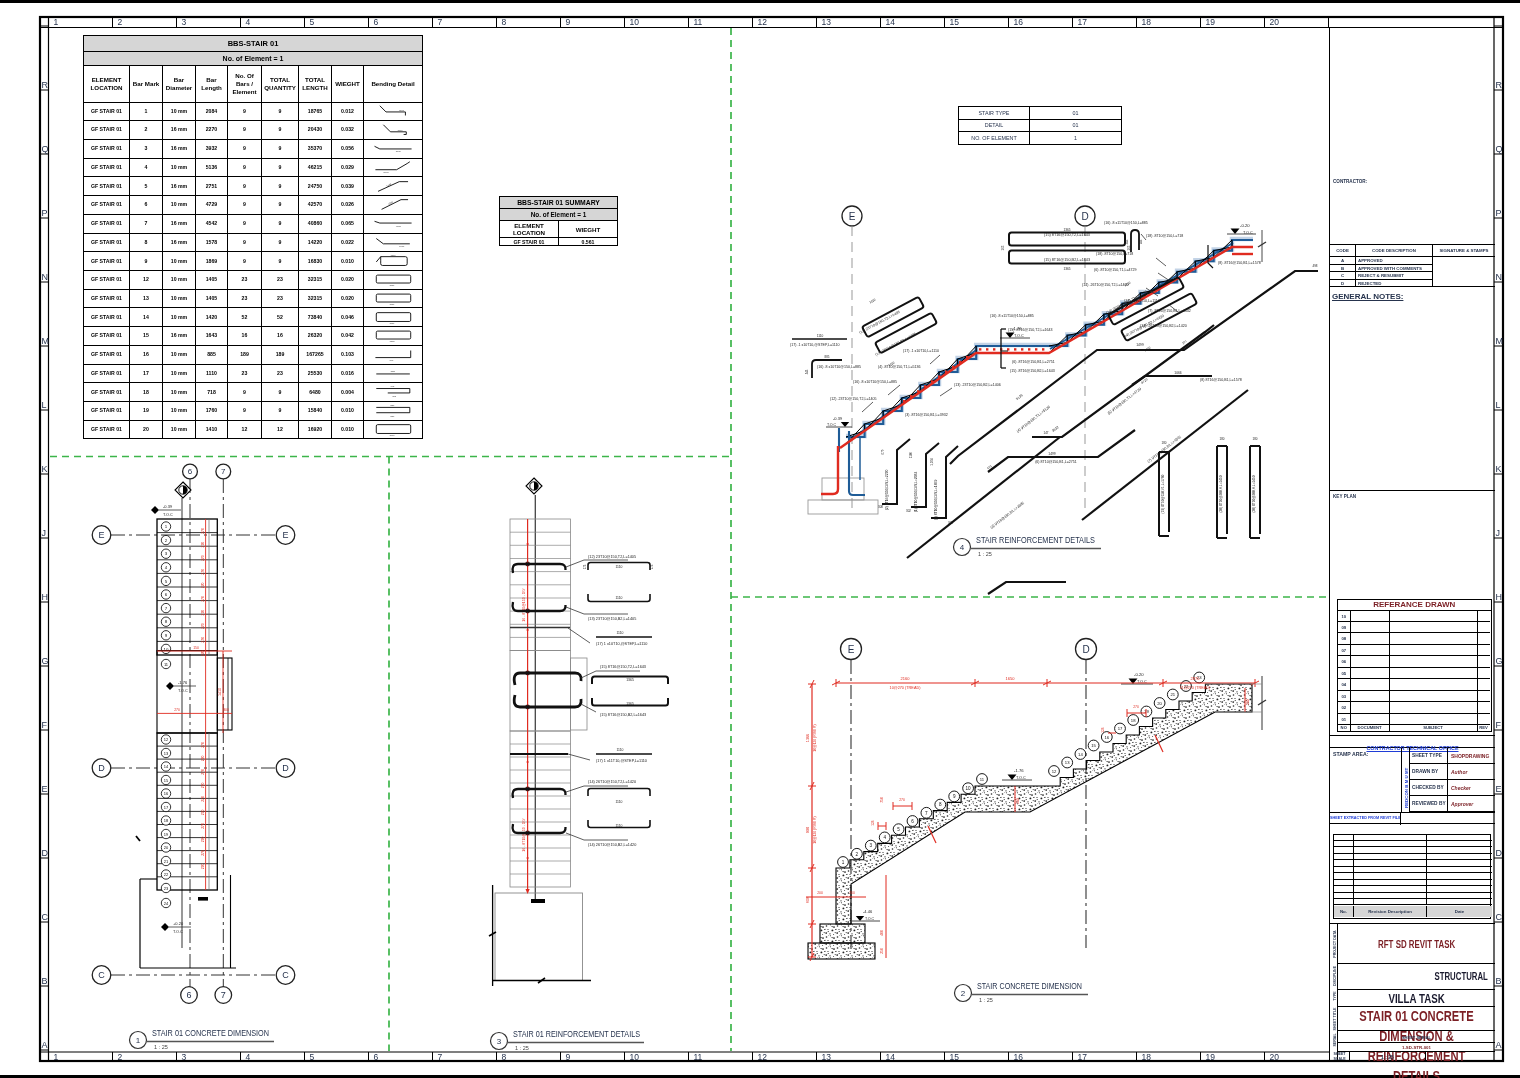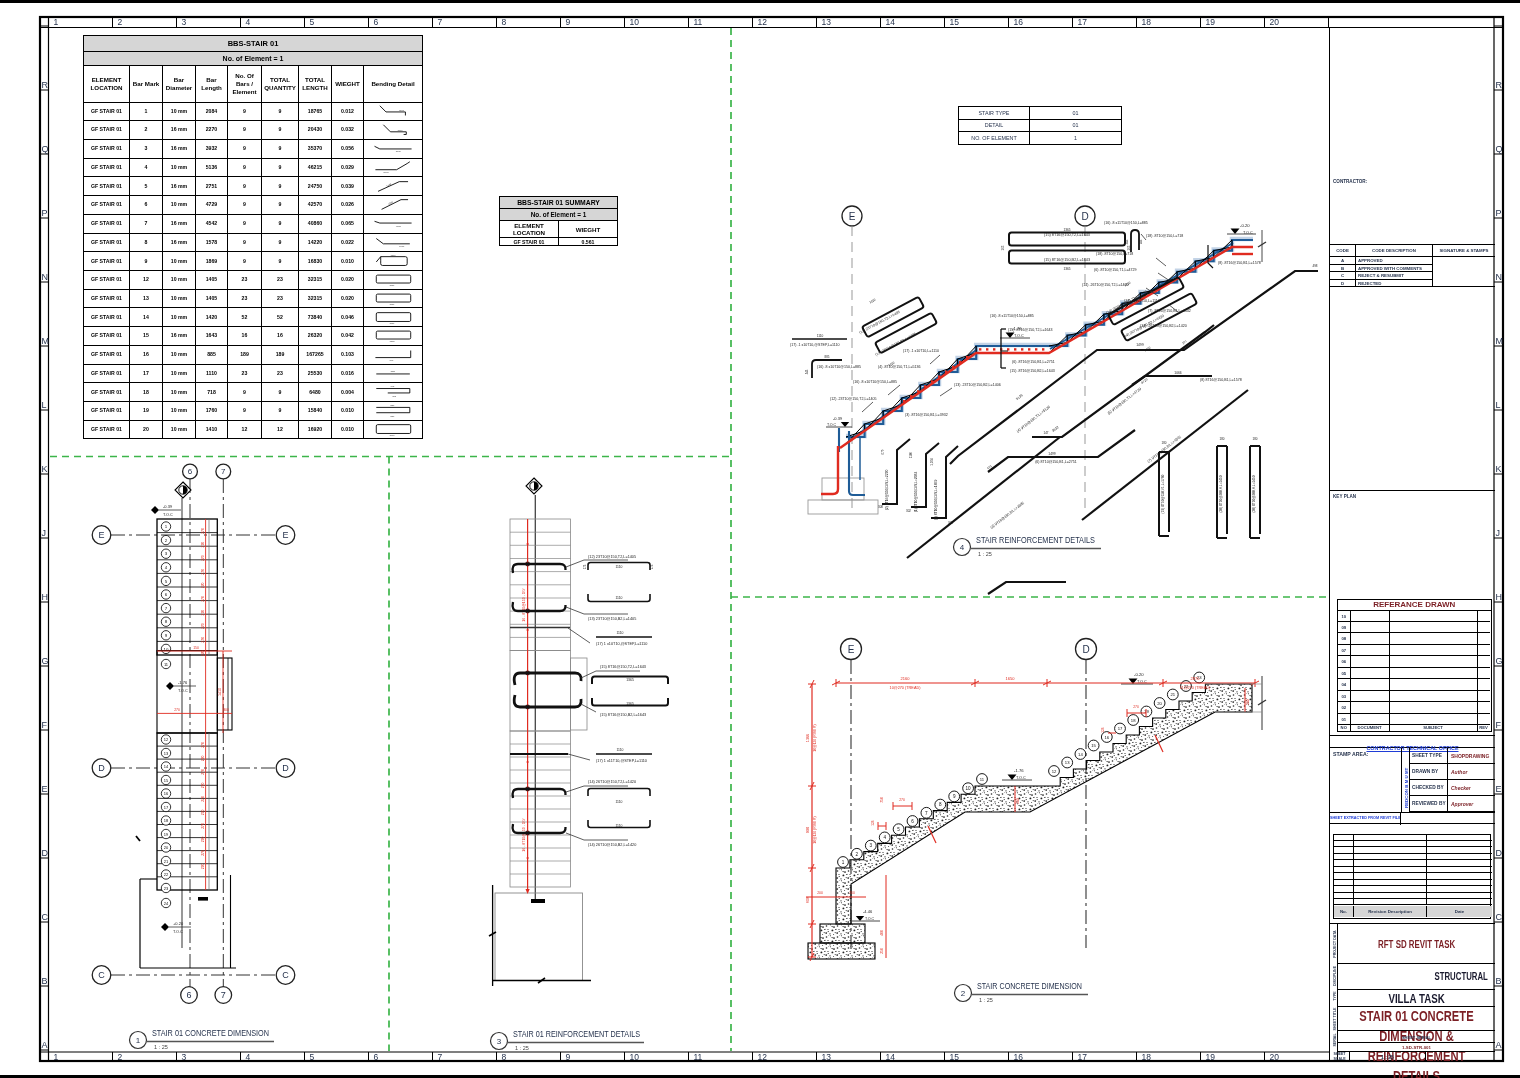--- a/index.html
+++ b/index.html
@@ -600,20 +600,23 @@
 <div class="abs" style="left:26px;top:12.0px;width:77px;height:7.6px;border-right:1px solid #000;border-bottom:1px solid #000;line-height:7.6px;padding-left:2px">APPROVED</div>
 <div class="abs" style="left:0;top:19.6px;width:26px;height:7.6px;border-right:1px solid #000;border-bottom:1px solid #000;text-align:center;line-height:7.6px">B</div>
 <div class="abs" style="left:26px;top:19.6px;width:77px;height:7.6px;border-right:1px solid #000;border-bottom:1px solid #000;line-height:7.6px;padding-left:2px">APPROVED WITH COMMENTS</div>
 <div class="abs" style="left:0;top:27.2px;width:26px;height:7.6px;border-right:1px solid #000;border-bottom:1px solid #000;text-align:center;line-height:7.6px">C</div>
 <div class="abs" style="left:26px;top:27.2px;width:77px;height:7.6px;border-right:1px solid #000;border-bottom:1px solid #000;line-height:7.6px;padding-left:2px">REJECT &amp; RESUBMIT</div>
 <div class="abs" style="left:0;top:34.8px;width:26px;height:7.6px;border-right:1px solid #000;border-bottom:1px solid #000;text-align:center;line-height:7.6px">D</div>
 <div class="abs" style="left:26px;top:34.8px;width:77px;height:7.6px;border-right:1px solid #000;border-bottom:1px solid #000;line-height:7.6px;padding-left:2px">REJECTED</div>
 <div class="abs" style="left:103px;top:12px;width:62px;height:30.4px;border-bottom:1px solid #000"></div>
 </div>
 
+<div class="abs" style="left:0;top:260px;width:165px;height:202.5px;">
+<div class="abs" style="left:2px;top:4px;font-size:8px;font-weight:bold;color:#26334d;text-decoration:underline">GENERAL NOTES:</div>
+      </div>
 
 <div class="abs" style="left:0;top:462.5px;width:165px;height:104px;border-top:1.4px solid #000">
 <div class="abs" style="left:3px;top:3px;font-size:4.6px;font-weight:bold;color:#26334d">KEY PLAN</div>
       </div>
 
 <div class="abs" style="left:7px;top:571px;width:154.5px;height:133.5px;border:1.4px solid #000">
 <div class="abs" style="left:0;top:0;width:100%;height:11px;border-bottom:1px solid #000;text-align:center;font-size:8px;font-weight:bold;color:#7b1f24">REFERANCE DRAWN</div>
 <div class="abs" style="left:0;top:11.0px;width:12.5px;height:11.45px;border-right:1px solid #000;border-bottom:1px solid #000;font-size:4.2px;color:#26334d;text-align:center;line-height:11.45px;font-weight:bold">10</div>
 <div class="abs" style="left:12.5px;top:11.0px;width:39px;height:11.45px;border-right:1px solid #000;border-bottom:1px solid #000"></div>
 <div class="abs" style="left:51.5px;top:11.0px;width:88px;height:11.45px;border-right:1px solid #000;border-bottom:1px solid #000"></div>

